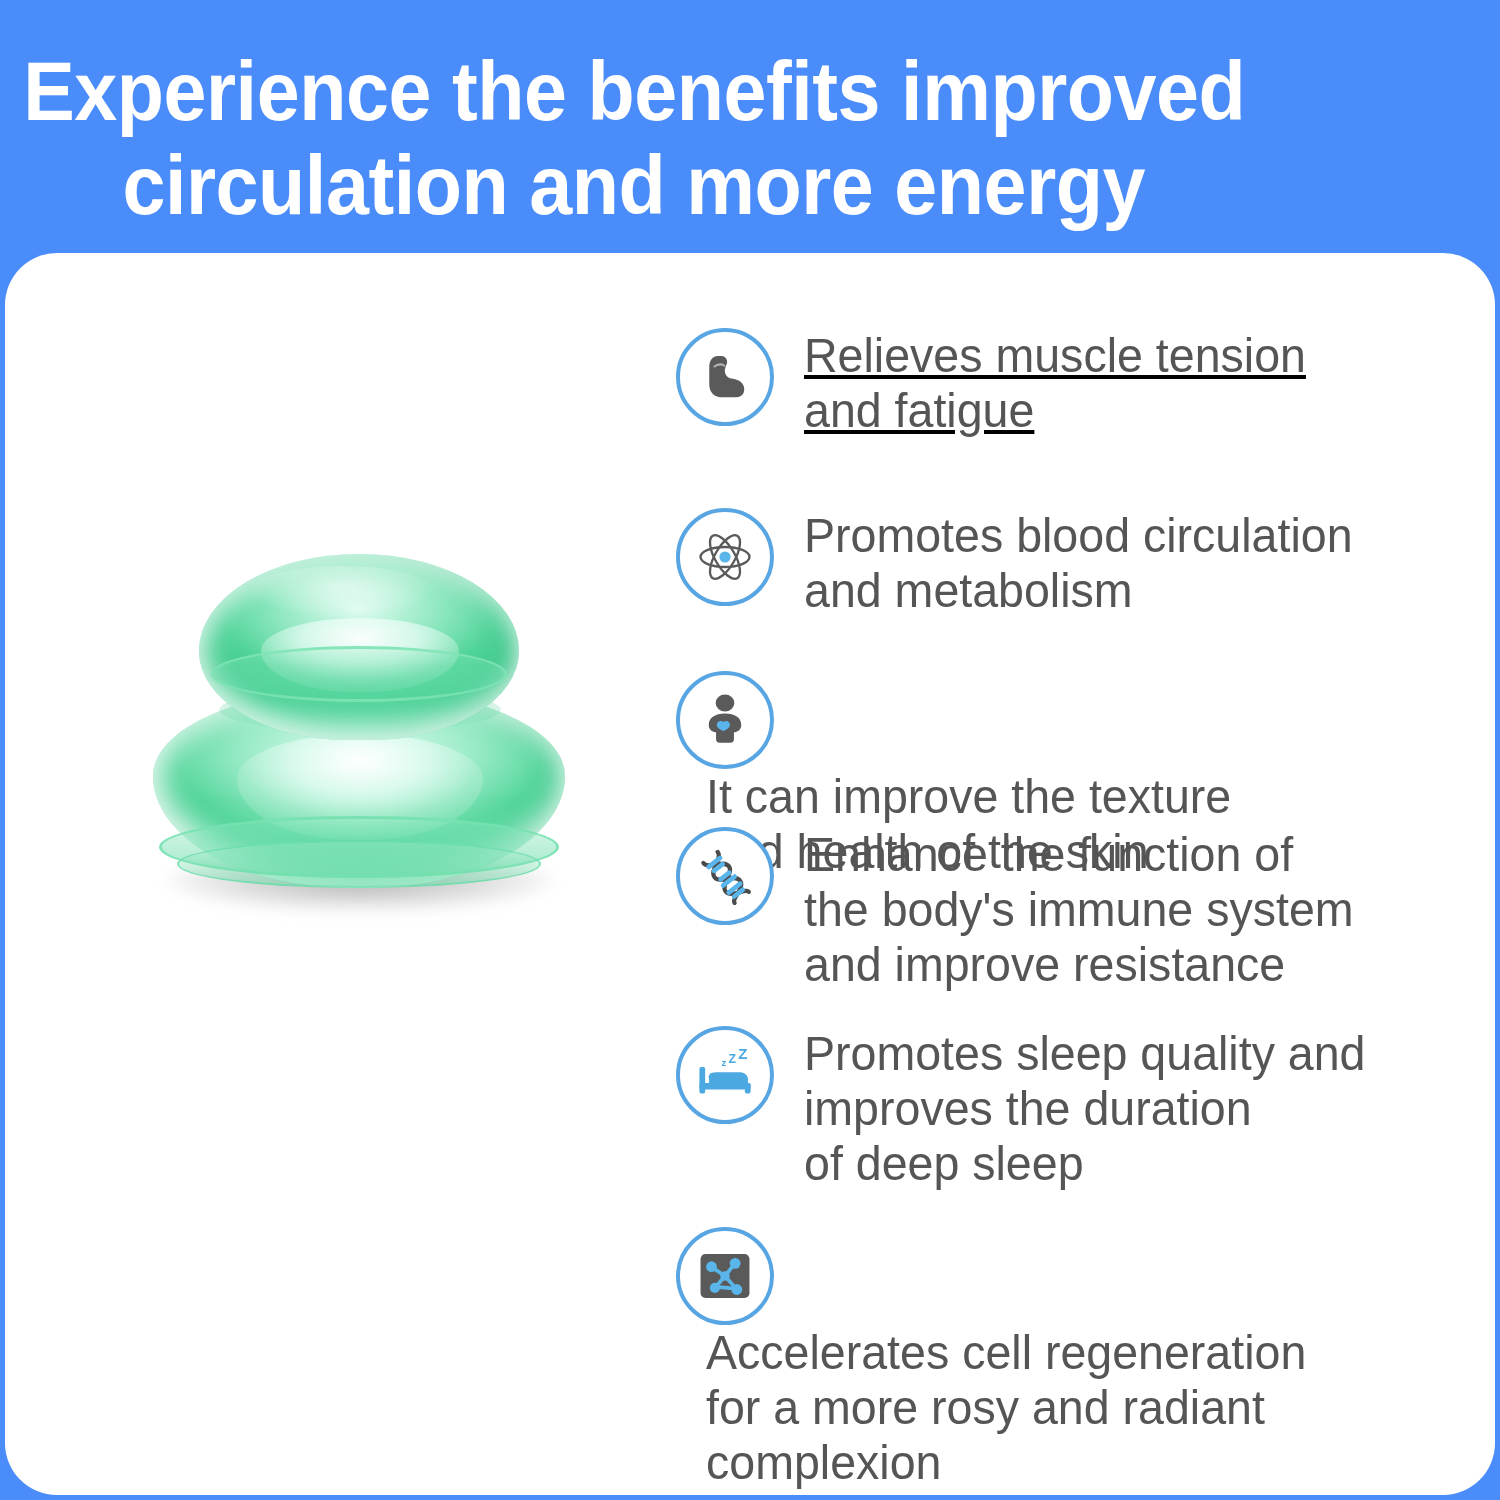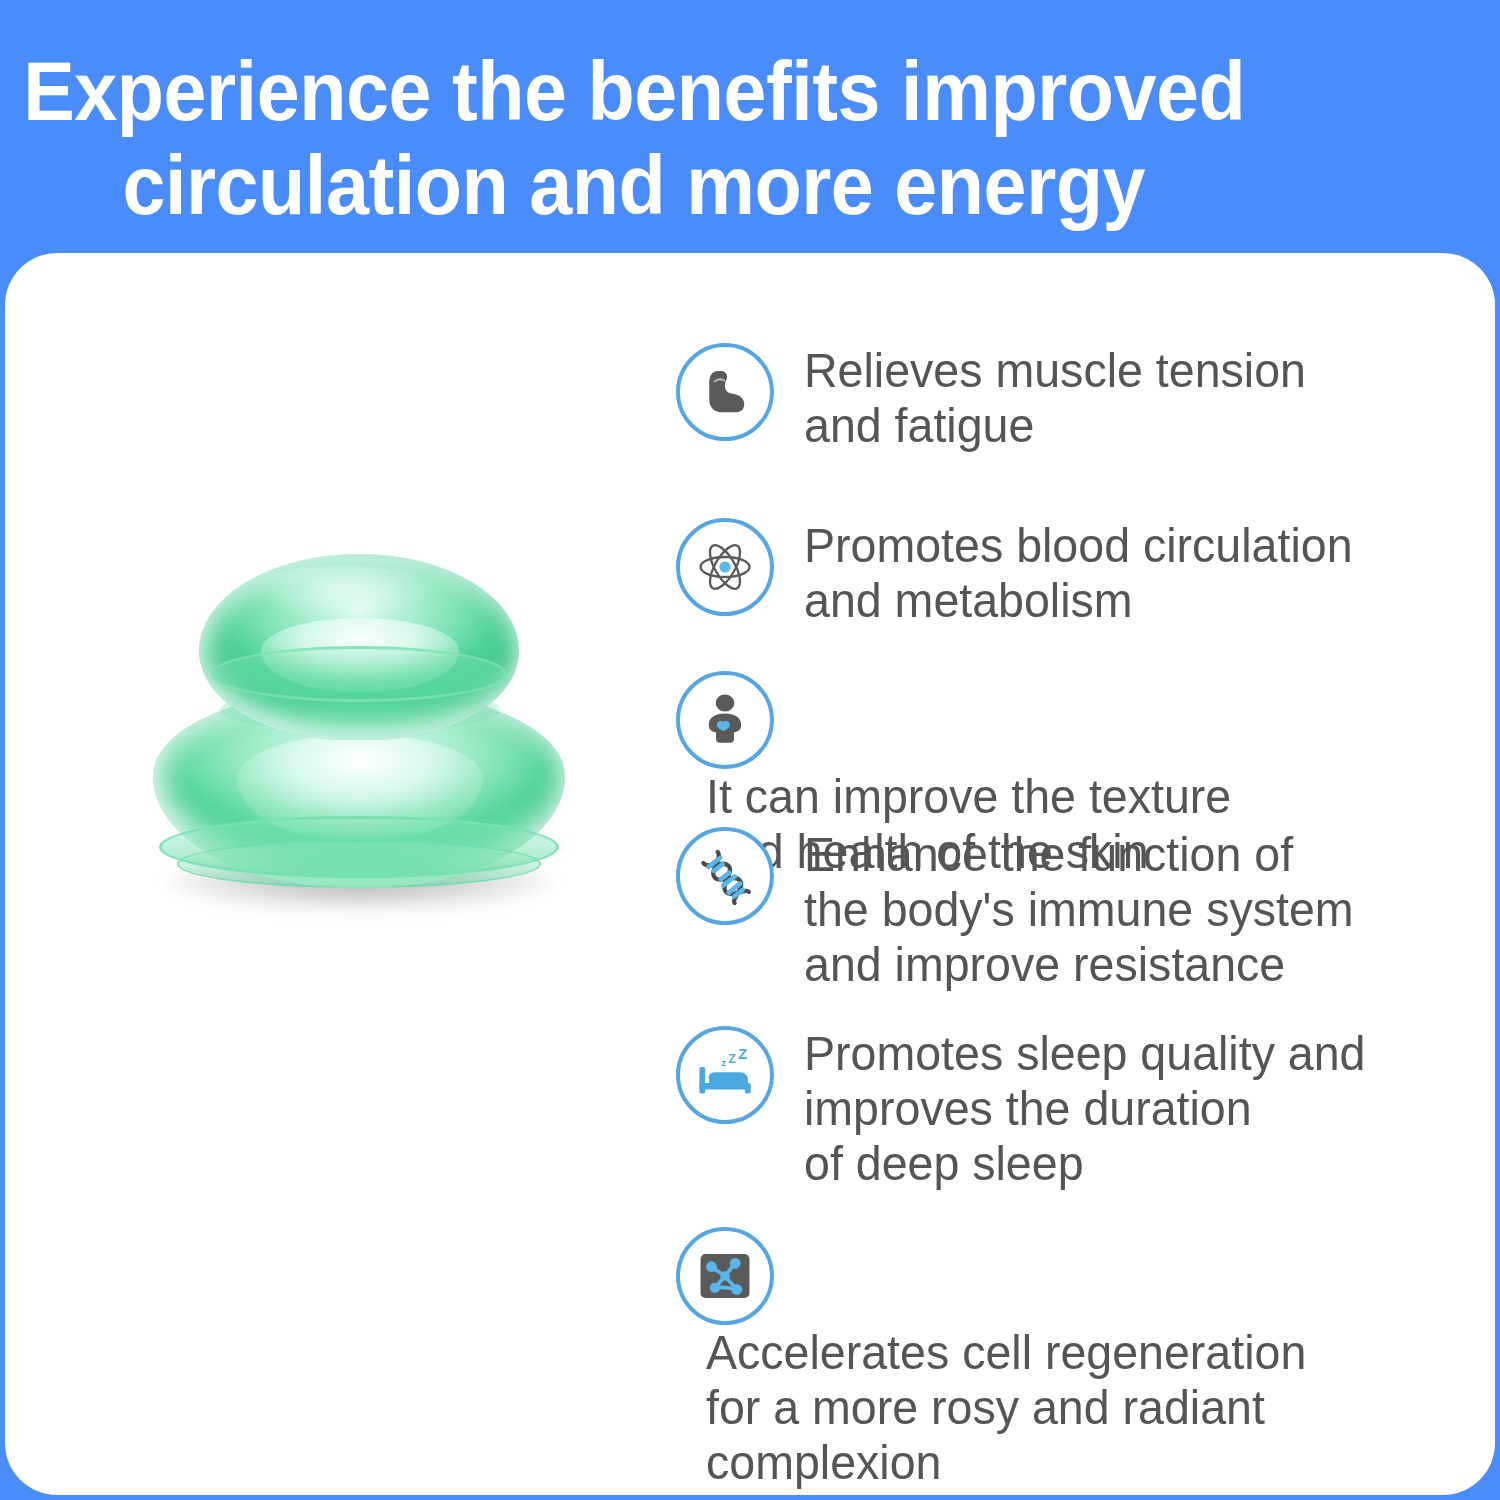--- a/index.html
+++ b/index.html
@@ -261,32 +261,32 @@
       <div class="waist"></div>
       <div class="tier-top"></div>
       <div class="tier-top-hl"></div>
       <div class="tier-top-bowl"></div>
       <div class="tier-top-rim"></div>
     </div>
   </div>
 
   <div class="benefits">
 
-    <div class="benefit-row" style="top:23px;">
+    <div class="benefit-row" style="top:8px;text-decoration:underline;">
       <div class="icon-badge">
         <svg width="56" height="56" viewBox="0 0 64 64" aria-hidden="true">
           <path d="M24 8 C17 8 14 14 14 21 L14 40 C14 48 18 54 26 55 L45 55 C51 55 54 51 54 46 C54 39 48 35 41 34 C36 33.4 33 31 32 27 C31.2 23.6 32.6 20 34 17 C35.6 13.6 33 8 28 8 Z" fill="#5a5a5a"></path>
           <path d="M20 20 C24 17 29 17 31 19" fill="none" stroke="#ffffff" stroke-width="2.4" stroke-linecap="round" opacity="0.55"></path>
         </svg>
       </div>
       <div class="benefit-text">Relieves muscle tension
 and fatigue</div>
     </div>
 
-    <div class="benefit-row" style="top:198px;">
+    <div class="benefit-row" style="top:188px;">
       <div class="icon-badge">
         <svg width="58" height="58" viewBox="0 0 64 64" aria-hidden="true">
           <g fill="none" stroke="#5a5a5a" stroke-width="2.6">
             <ellipse cx="32" cy="32" rx="27" ry="11"></ellipse>
             <ellipse cx="32" cy="32" rx="27" ry="11" transform="rotate(60 32 32)"></ellipse>
             <ellipse cx="32" cy="32" rx="27" ry="11" transform="rotate(120 32 32)"></ellipse>
           </g>
           <circle cx="32" cy="32" r="6.2" fill="#5ab6ea"></circle>
         </svg>
       </div>

